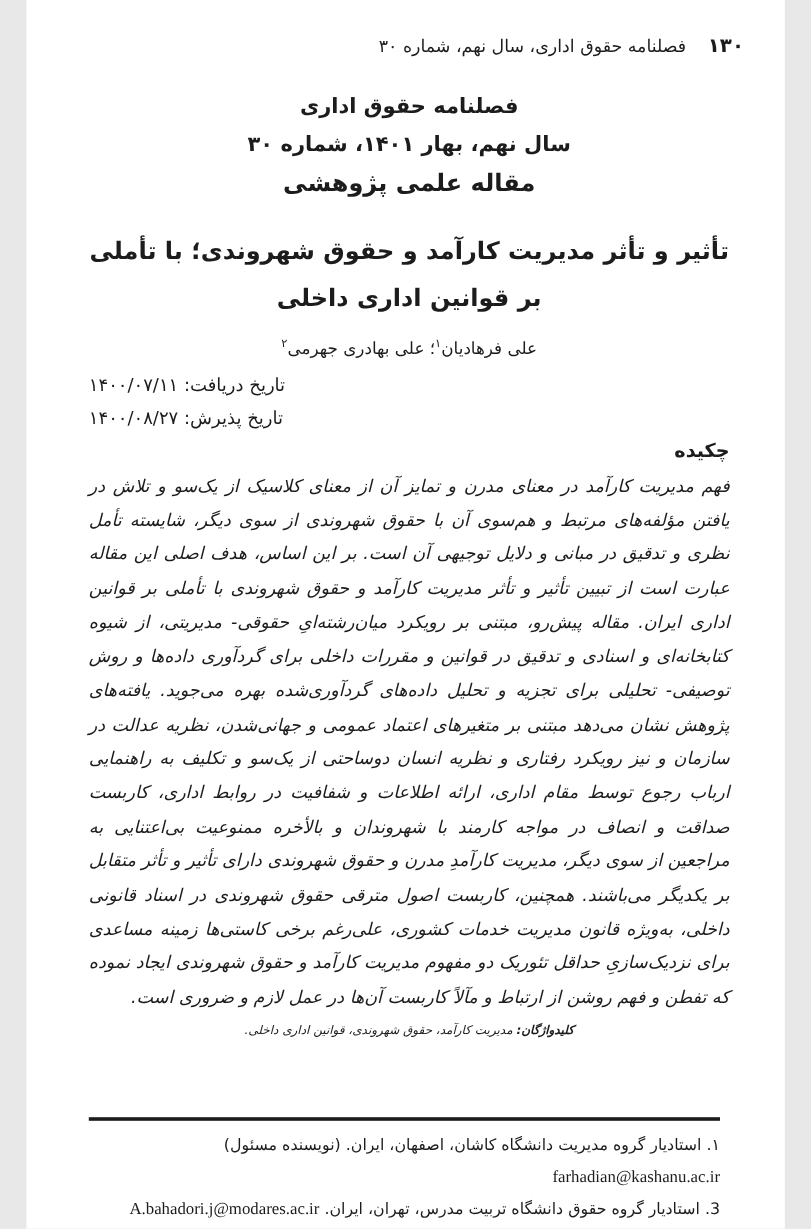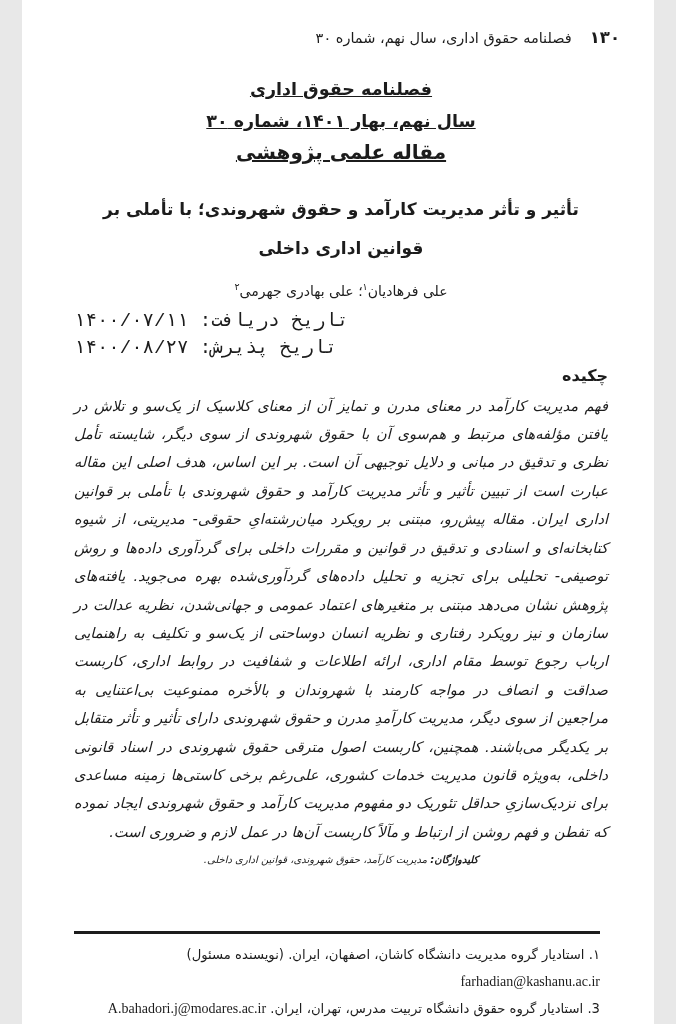--- a/index.html
+++ b/index.html
@@ -26,37 +26,36 @@
     padding-left:0;
     margin-right:-12px; 
     white-space:nowrap;
   }
   .running-header .pagenum{
     font-weight:bold;
     font-size:16.5px;
     margin-left:18px; 
   }
   
-  .masthead{direction:rtl;text-align:center;margin-top:26px;text-decoration:underline;}
+  .masthead{direction:rtl;text-align:center;margin-top:26px;}
   .masthead .line1,.masthead .line2{font-weight:bold;font-size:17.5px;line-height:32px;}
   .masthead .line3{font-weight:bold;font-size:20px;line-height:30px;}
   
   .article-title{
     direction:rtl;text-align:center;
-    font-weight:bold;font-size:17px;line-height:39px;
+    font-weight:bold;font-size:20px;line-height:39px;
     max-width:566px;margin:23px auto 0 auto;
   }
   .authors{direction:rtl;text-align:center;font-size:14px;margin-top:13px;}
   .authors sup{font-size:9.5px;}
   
   .dates{
     direction:rtl;text-align:left;
-    font-size:19px;line-height:27px;
+    font-size:15px;line-height:27px;
     margin-top:9px;
-    font-family:Liberation Mono, monospace;
   }
   .dates div{direction:rtl;}
   
   .abstract-heading{
     direction:rtl;text-align:right;
     font-weight:bold;font-size:16px;line-height:26px;margin-top:1px;
   }
   .abstract-body{
     direction:rtl;
     text-align:justify;

